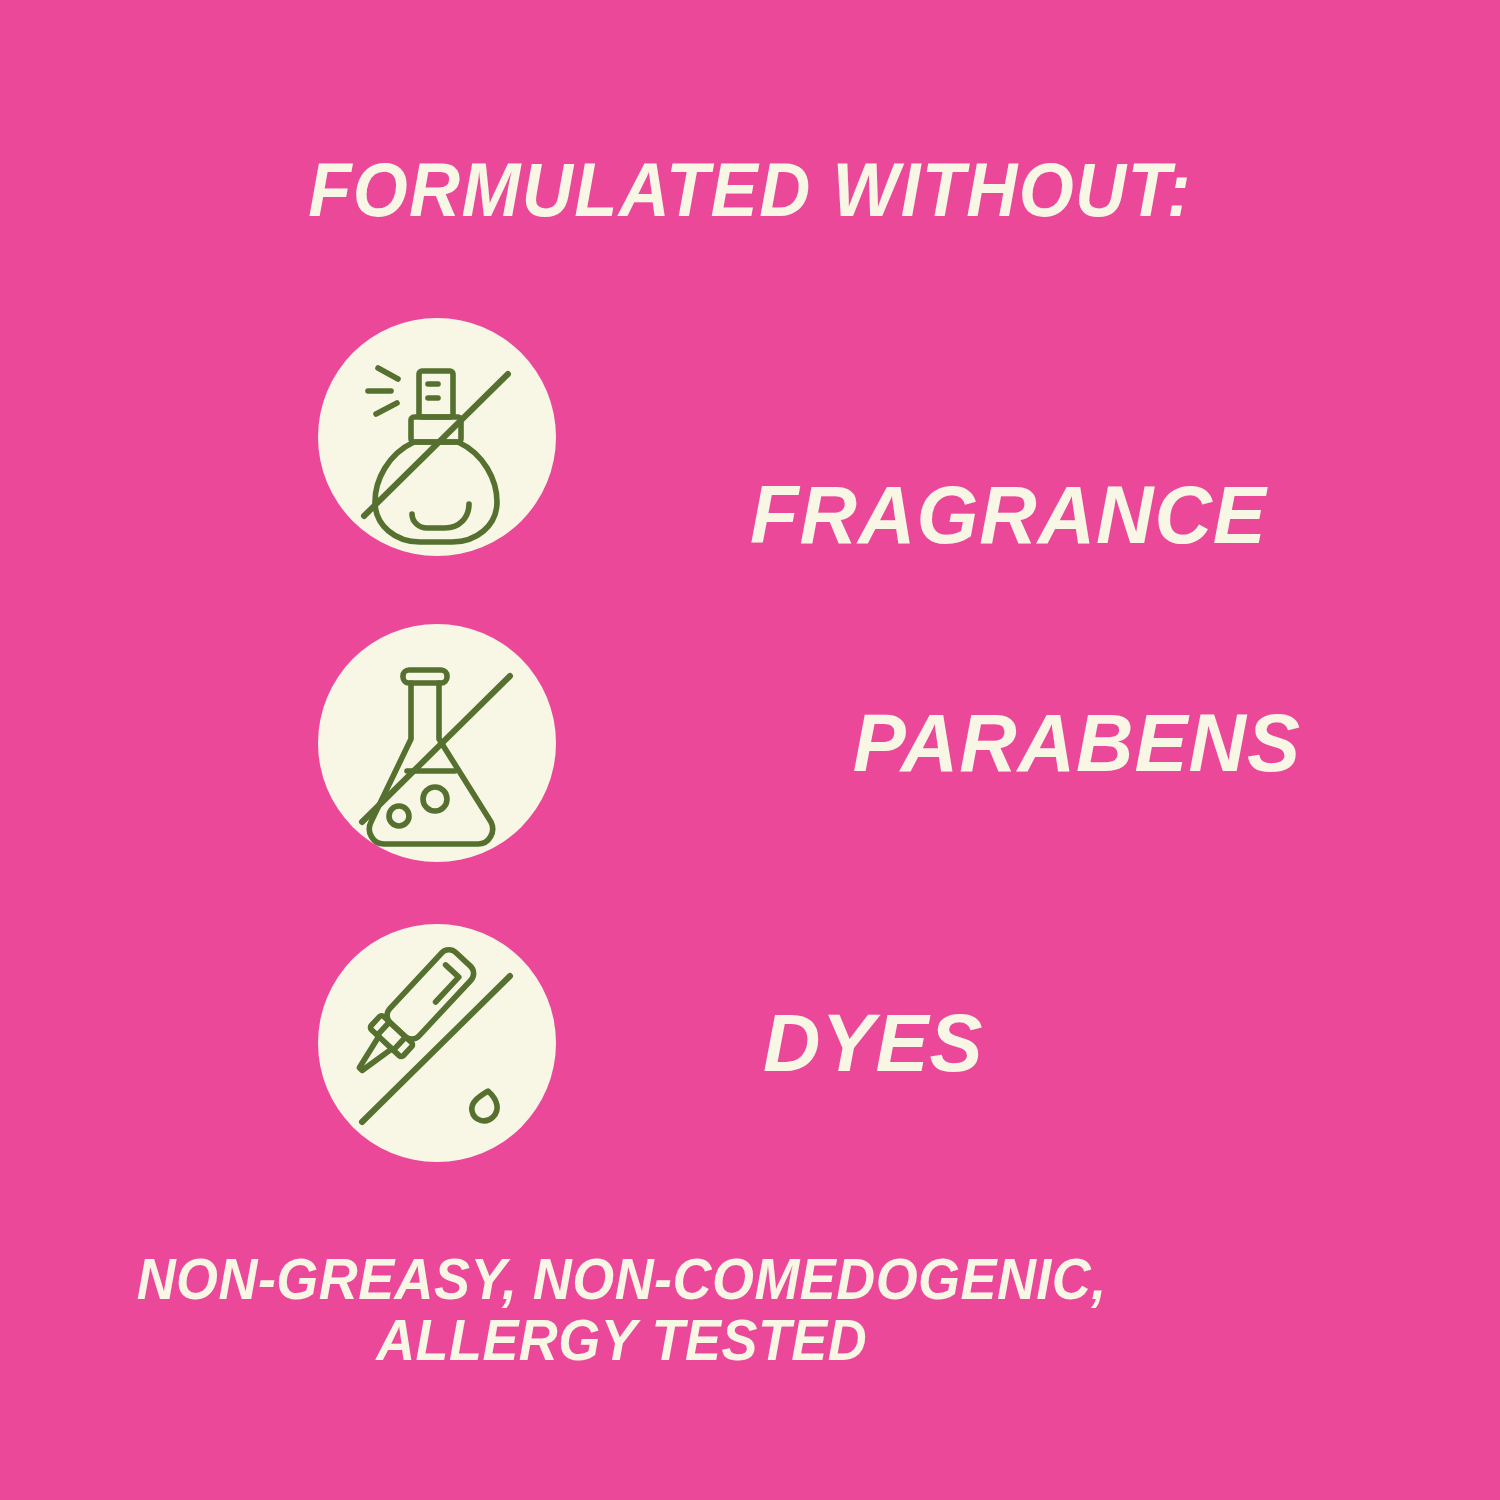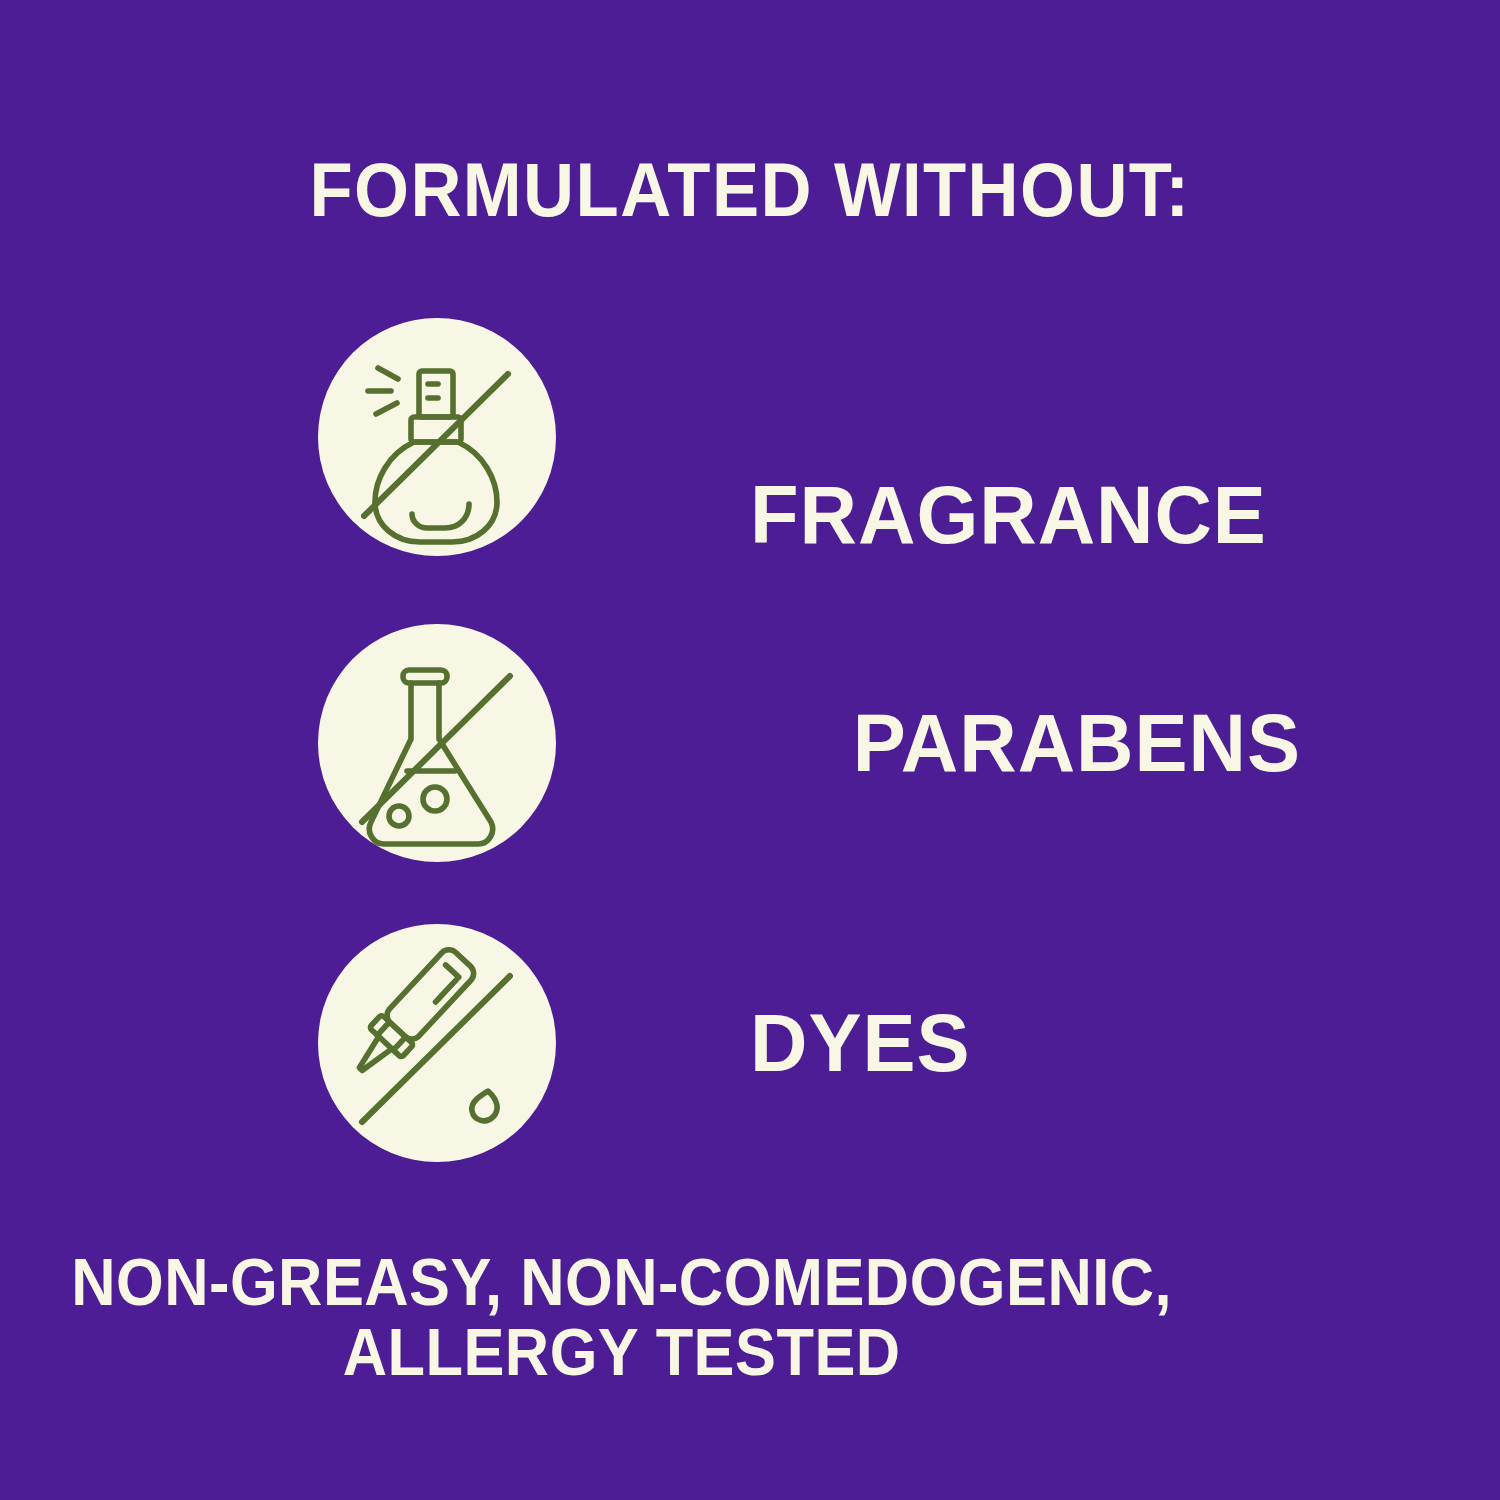--- a/index.html
+++ b/index.html
@@ -11,22 +11,23 @@
     width: 1500px;
     height: 1500px;
     overflow: hidden;
     font-family: "Liberation Sans", sans-serif;
   }
 
   #infographic {
     position: relative;
     width: 1500px;
     height: 1500px;
-    background: #4c1d95;
+    background: #ec4899;
     box-sizing: border-box;
+    font-style: italic;
   }
 
   
   #headline {
     position: absolute;
     left: 0;
     top: 152px;
     width: 1500px;
     text-align: center;
     color: #f8f6e5;
@@ -44,21 +45,21 @@
   .claim-row {
     position: absolute;
     left: 318px;
     width: 1000px;
     height: 238px;
     display: flex;
     align-items: center;
   }
   #row-0 { top: 318px; align-items: flex-end; }
   #row-1 { top: 624px; text-align: right; }
-  #row-2 { top: 924px; }
+  #row-2 { top: 924px; gap: 13px; }
 
   .icon-badge {
     position: relative;
     width: 238px;
     height: 238px;
     flex: 0 0 238px;
     border-radius: 50%;
     background: #f8f6e5;
     box-sizing: border-box;
   }
@@ -88,21 +89,21 @@
   
   #footer {
     position: absolute;
     left: 0;
     top: 1248px;
     width: 1224px;
     text-align: center;
     color: #f8f6e5;
     font-family: "Liberation Sans Narrow", "Liberation Sans", sans-serif;
     font-weight: bold;
-    font-size: 66px;
+    font-size: 58px;
     line-height: 1.06;
     letter-spacing: 0.5px;
   }
   #footer .footer-line {
     display: block;
     white-space: nowrap;
     transform: scaleX(0.93);
     transform-origin: 750px 50%;
   }
 </style>

